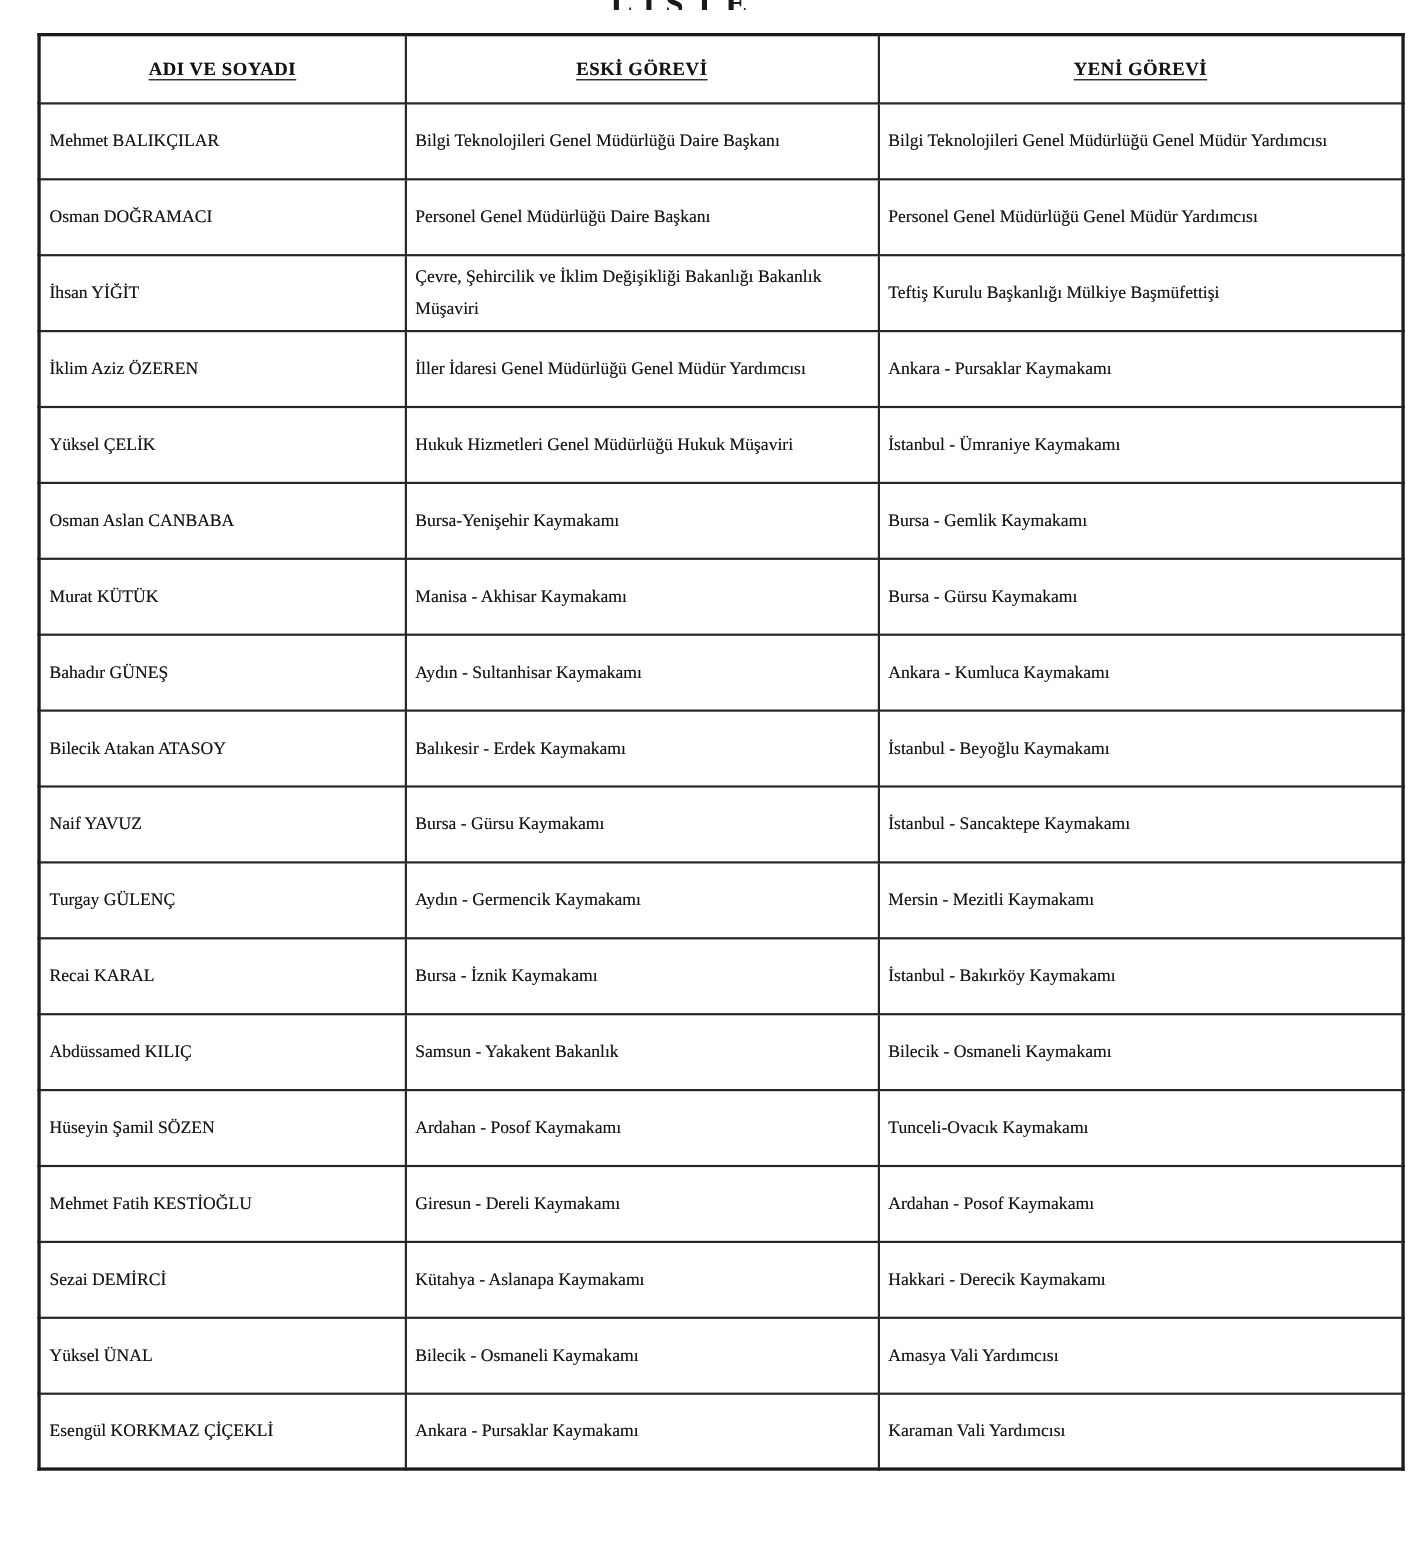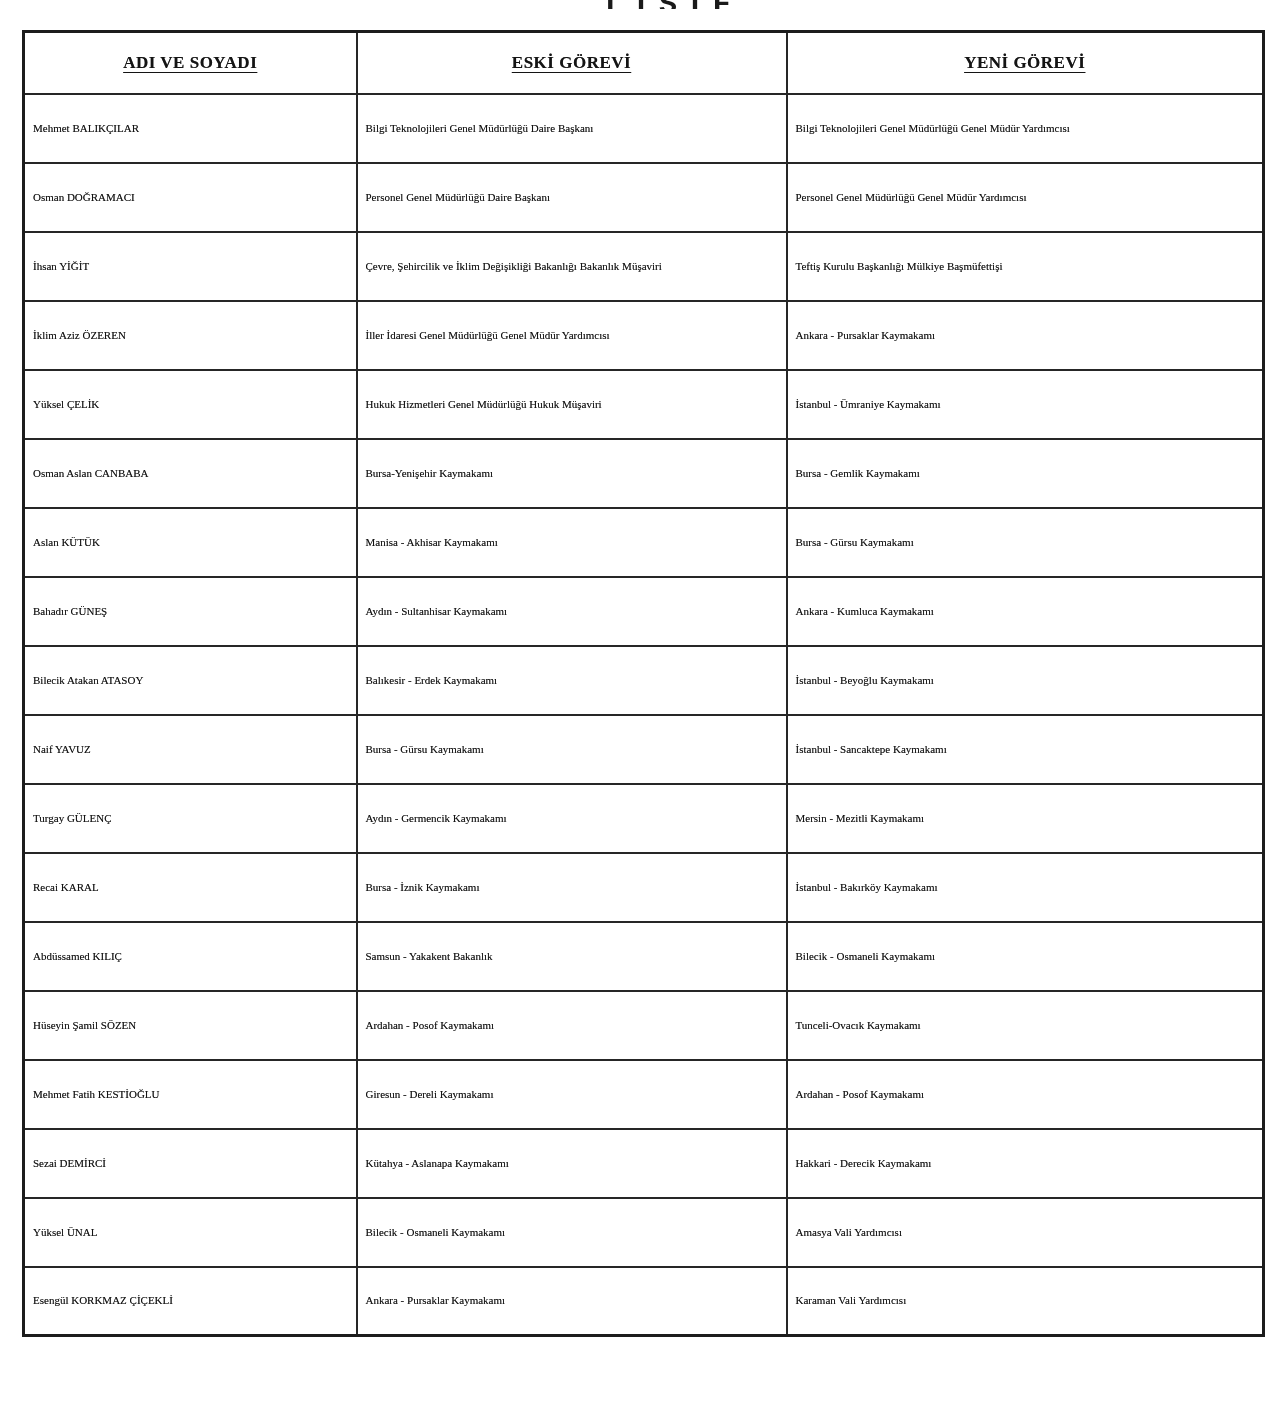--- a/index.html
+++ b/index.html
@@ -15,46 +15,45 @@
     overflow: hidden;
   }
   
   .title-clip {
     position: absolute;
     top: 0;
     left: 555px;
     width: 185px;
     height: 9px;
     overflow: hidden;
-    text-align: right;
-    font-family: Liberation Mono, monospace;
+    text-align: left;
   }
   .title-clip .title-text {
     display: inline-block;
     margin-top: -26px;
     font-size: 30px;
     font-weight: bold;
     letter-spacing: 9px;
     text-decoration: underline;
     color: #1a1a1a;
   }
   
   table.doc-table {
     position: absolute;
-    left: 22px;
+    left: 34px;
     top: 30px;
     width: 1240px;
     border-collapse: collapse;
     table-layout: fixed;
     border: 3px solid #1c1c1c;
     background: #fff;
   }
   .doc-table th, .doc-table td {
     border: 2px solid #262626;
-    font-size: 11px;
+    font-size: 16px;
     line-height: 29px;
     vertical-align: middle;
     text-align: left;
     padding: 4px 4px 4px 8px;
     text-shadow: 0 0 0.5px rgba(20,20,20,0.55);
     overflow: hidden;
   }
   .doc-table thead tr { height: 62px; }
   .doc-table tbody tr { height: 69px; }
   .doc-table th {
@@ -120,21 +119,21 @@
     <td class="col-new">İstanbul - Ümraniye Kaymakamı</td>
   </tr>
 
   <tr>
     <td class="col-name">Osman Aslan CANBABA</td>
     <td class="col-old">Bursa-Yenişehir Kaymakamı</td>
     <td class="col-new">Bursa - Gemlik Kaymakamı</td>
   </tr>
 
   <tr>
-    <td class="col-name">Aslan KÜTÜK</td>
+    <td class="col-name">Murat KÜTÜK</td>
     <td class="col-old">Manisa - Akhisar Kaymakamı</td>
     <td class="col-new">Bursa - Gürsu Kaymakamı</td>
   </tr>
 
   <tr>
     <td class="col-name">Bahadır GÜNEŞ</td>
     <td class="col-old">Aydın - Sultanhisar Kaymakamı</td>
     <td class="col-new">Ankara - Kumluca Kaymakamı</td>
   </tr>
 

